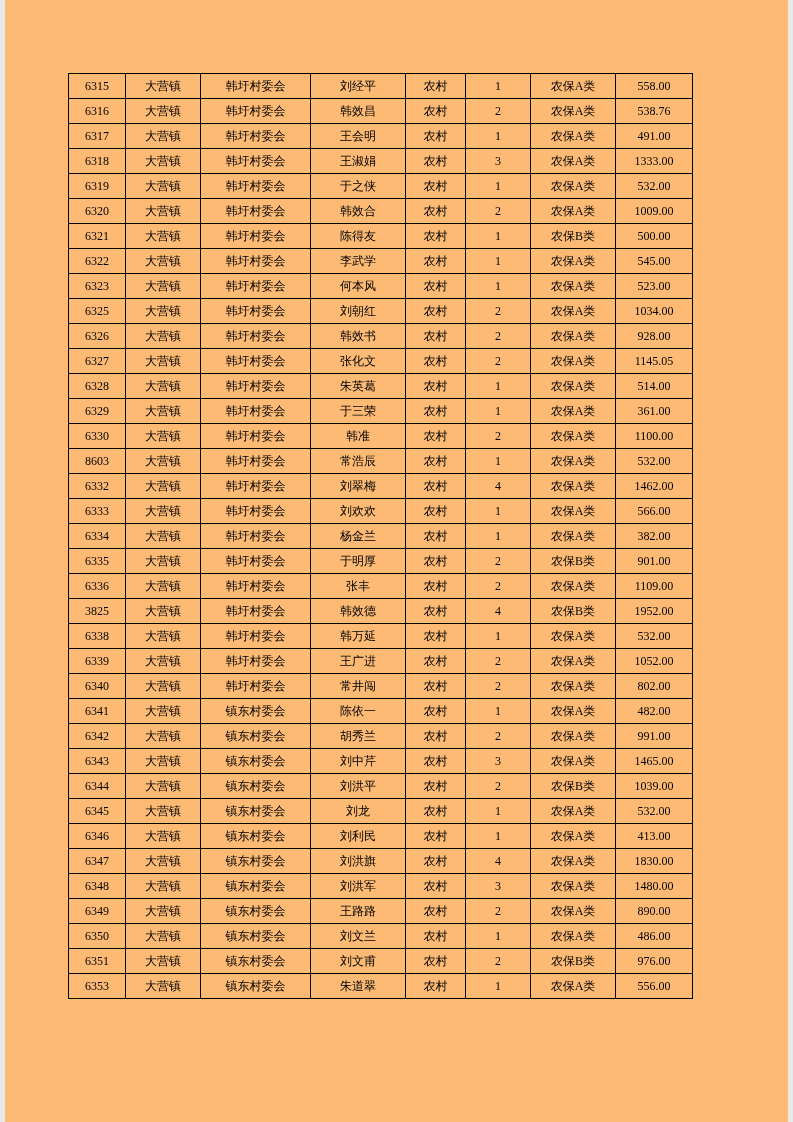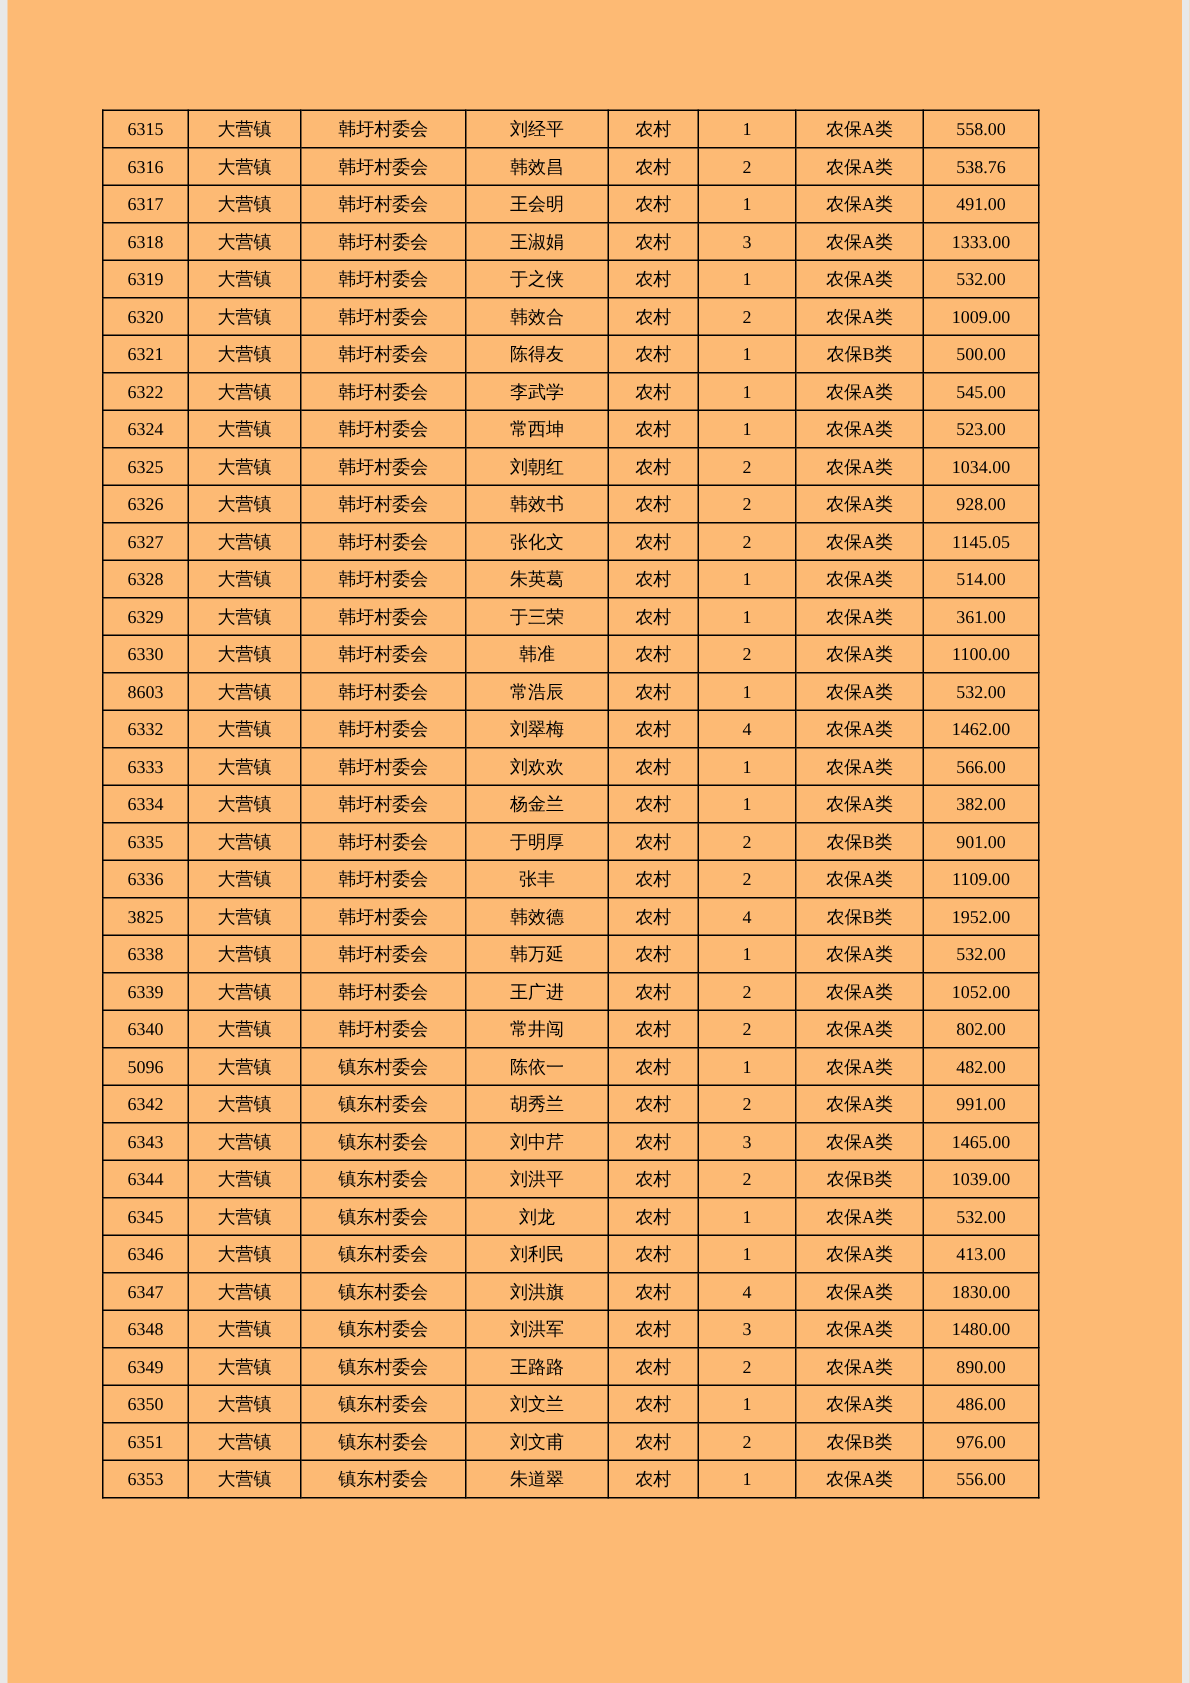--- a/index.html
+++ b/index.html
@@ -133,24 +133,24 @@
           <td>6322</td>
           <td>大营镇</td>
           <td>韩圩村委会</td>
           <td>李武学</td>
           <td>农村</td>
           <td>1</td>
           <td>农保A类</td>
           <td>545.00</td>
         </tr>
         <tr>
-          <td>6324</td>
-          <td>大营镇</td>
-          <td>韩圩村委会</td>
-          <td>常西坤</td>
+          <td>6323</td>
+          <td>大营镇</td>
+          <td>韩圩村委会</td>
+          <td>何本风</td>
           <td>农村</td>
           <td>1</td>
           <td>农保A类</td>
           <td>523.00</td>
         </tr>
         <tr>
           <td>6325</td>
           <td>大营镇</td>
           <td>韩圩村委会</td>
           <td>刘朝红</td>
@@ -303,21 +303,21 @@
           <td>6340</td>
           <td>大营镇</td>
           <td>韩圩村委会</td>
           <td>常井闯</td>
           <td>农村</td>
           <td>2</td>
           <td>农保A类</td>
           <td>802.00</td>
         </tr>
         <tr>
-          <td>5096</td>
+          <td>6341</td>
           <td>大营镇</td>
           <td>镇东村委会</td>
           <td>陈依一</td>
           <td>农村</td>
           <td>1</td>
           <td>农保A类</td>
           <td>482.00</td>
         </tr>
         <tr>
           <td>6342</td>

